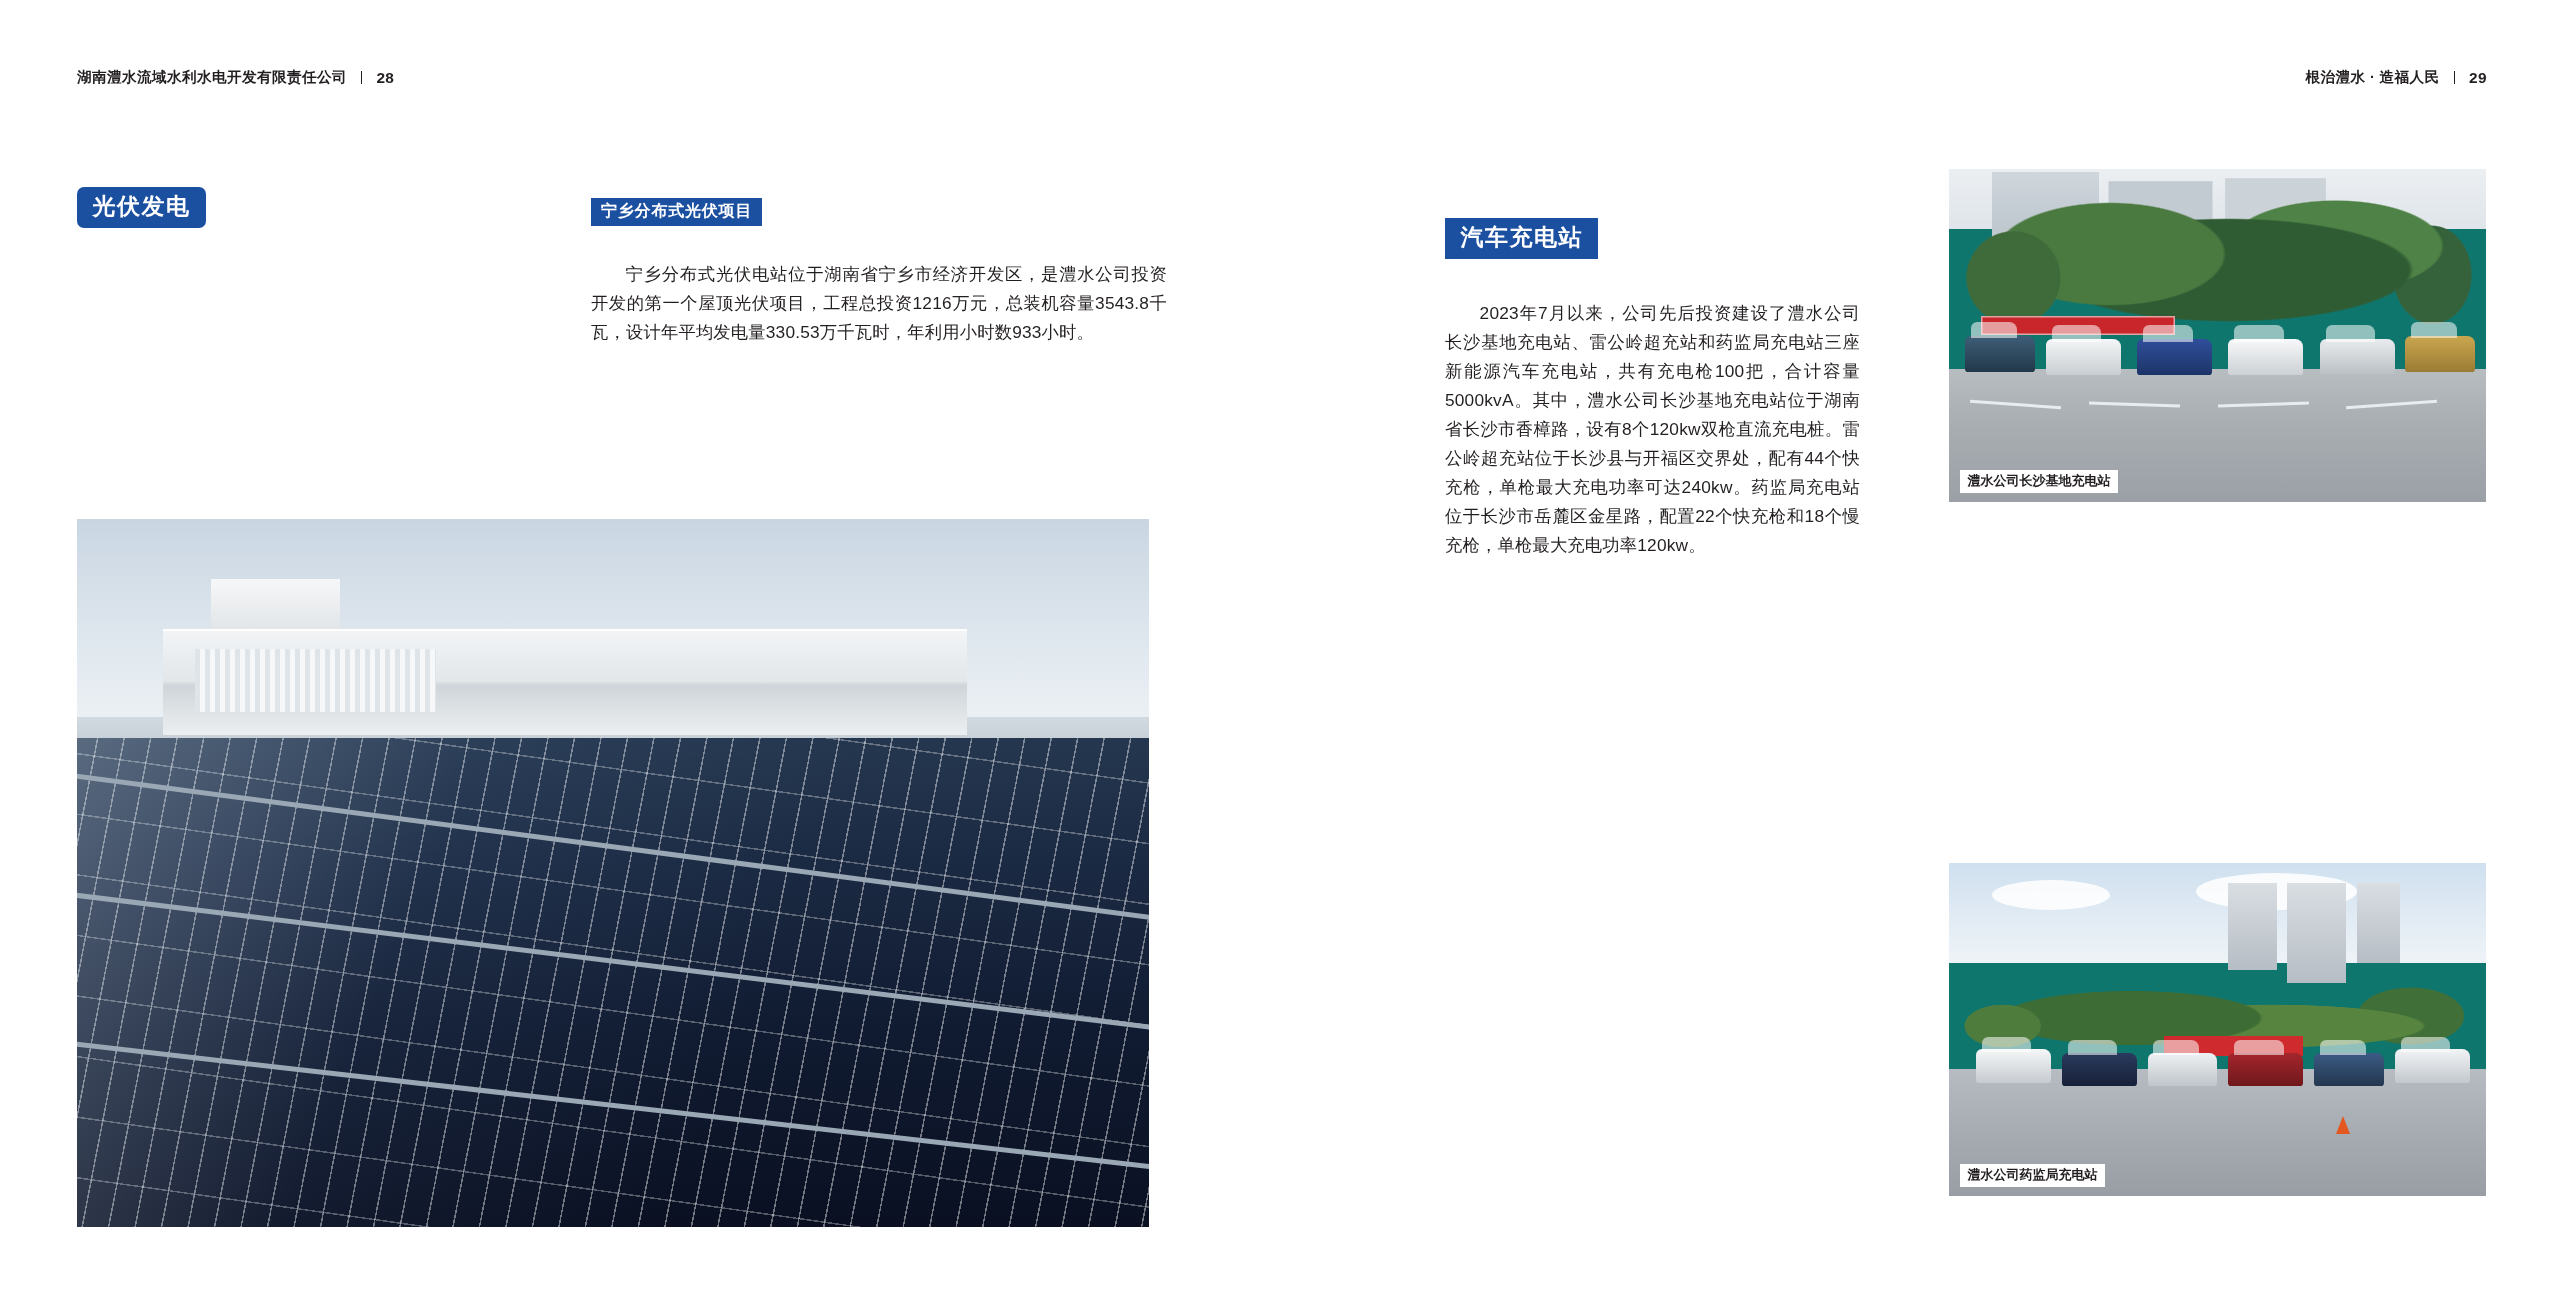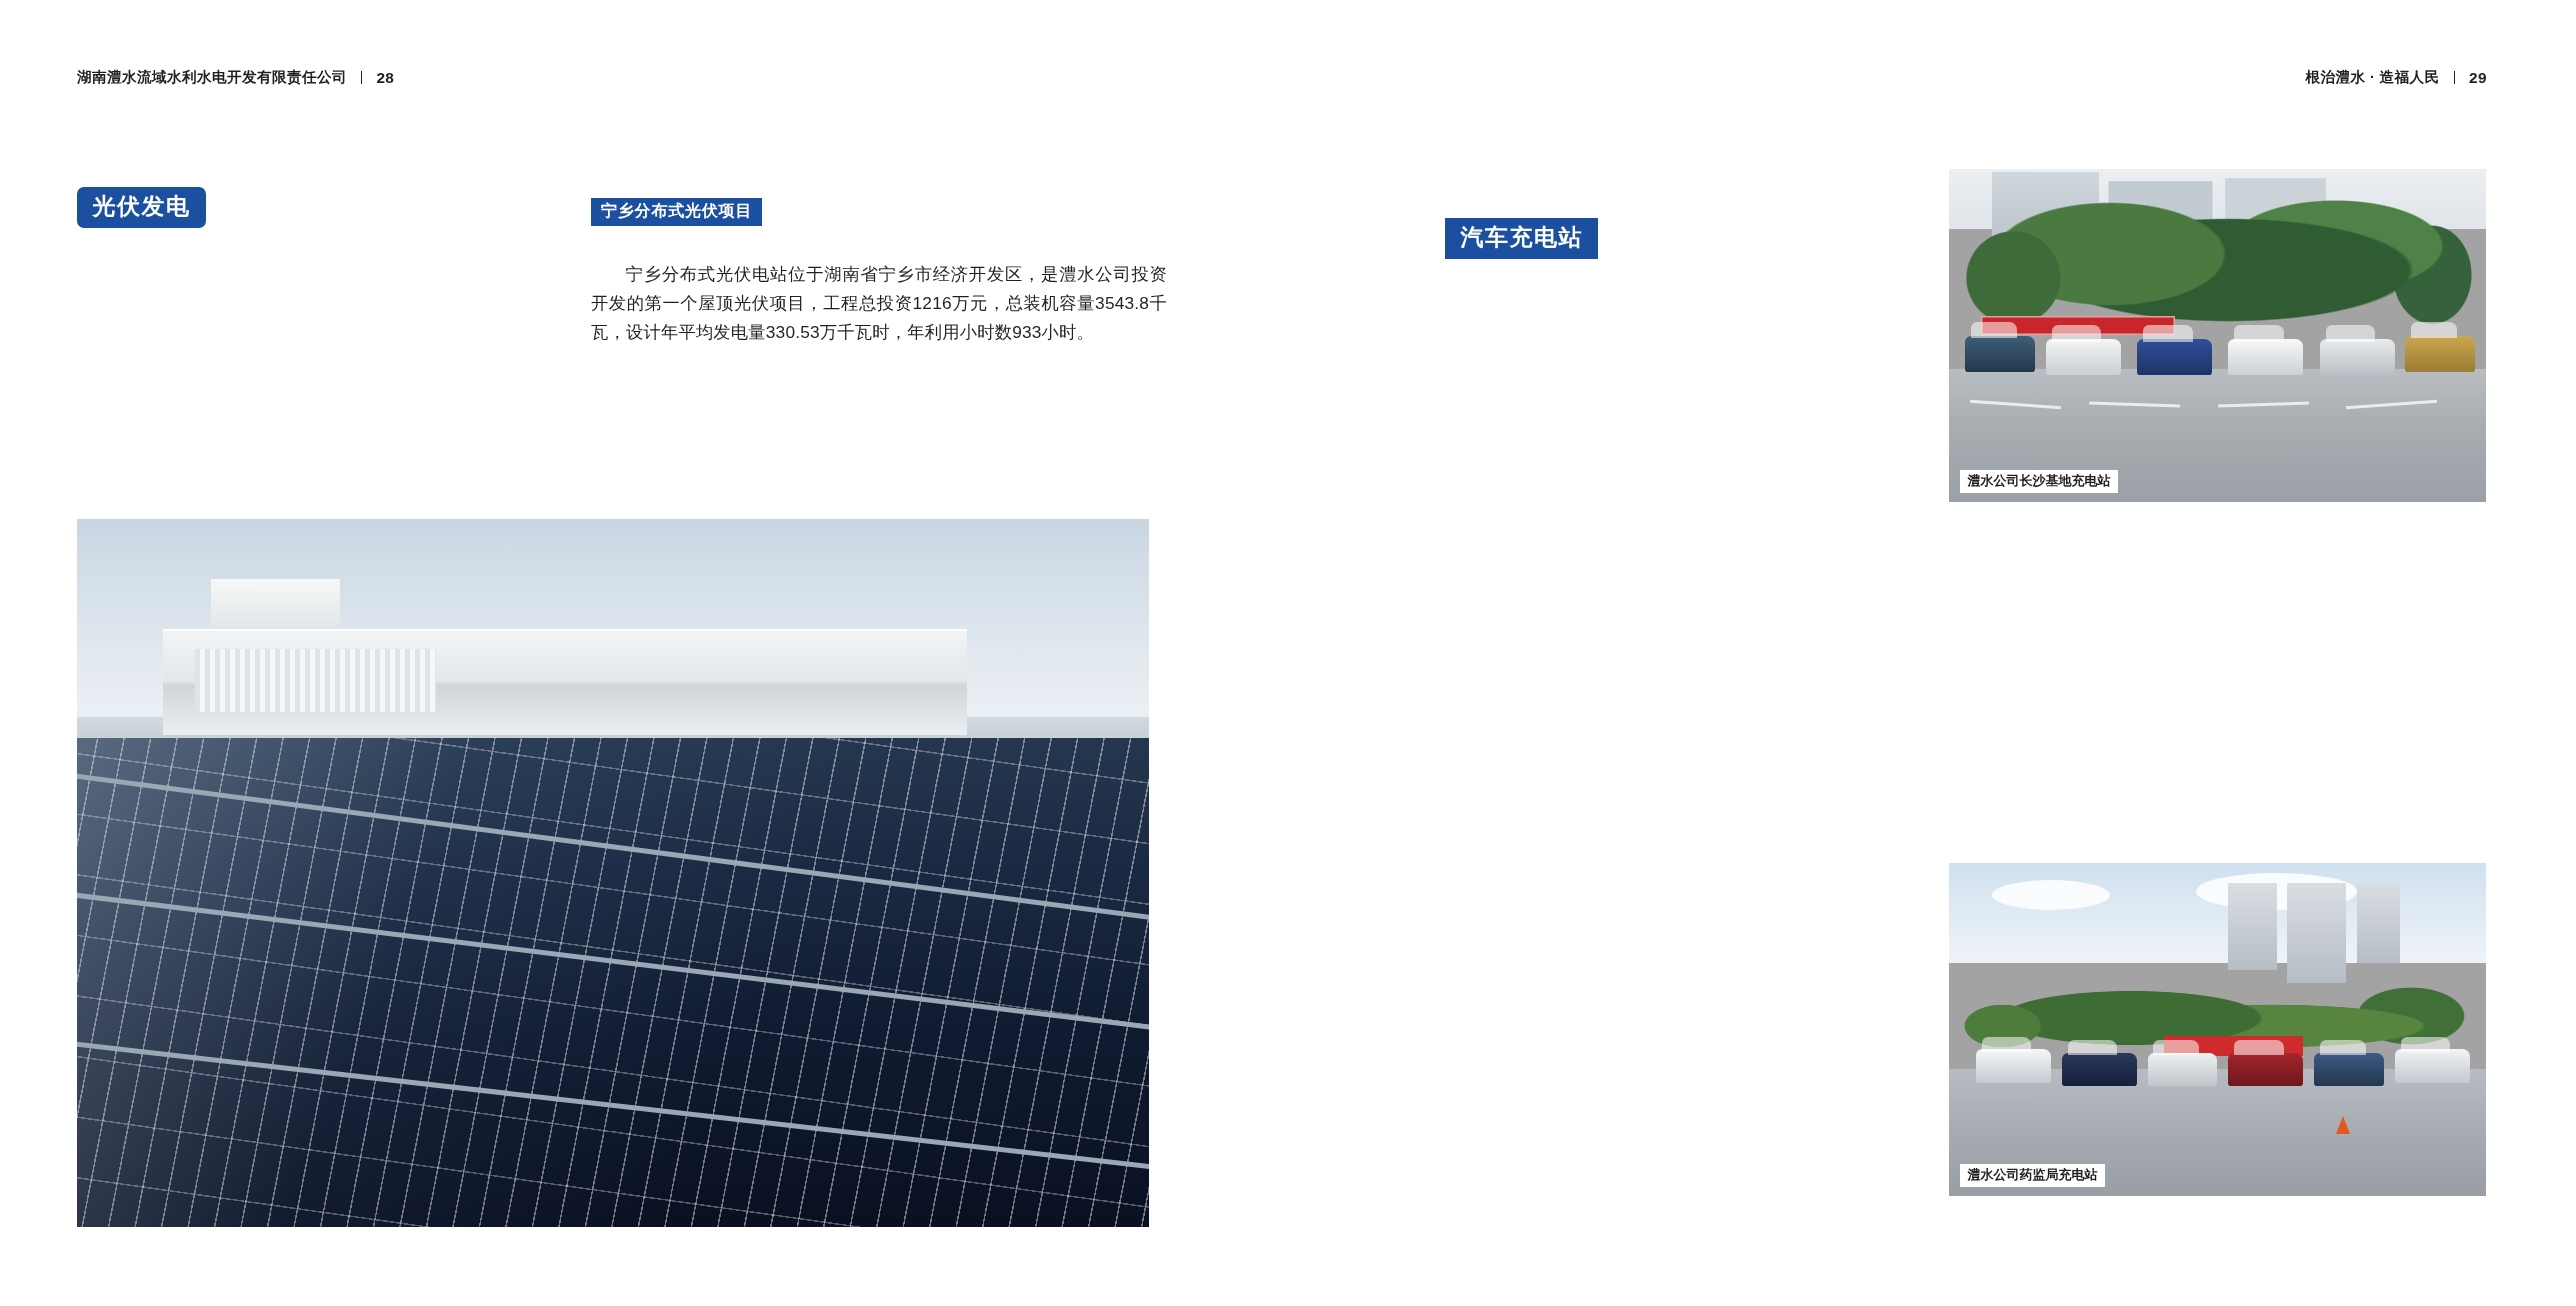--- a/index.html
+++ b/index.html
@@ -93,21 +93,21 @@
     left: 1445px;
     top: 299px;
     width: 415px;
   }
   .indent { text-indent: 2em; }
 
   
   .photo {
     position: absolute;
     overflow: hidden;
-    background: #a3a3a3;
+    background: #0f766e;
   }
   .cap {
     position: absolute;
     left: 10.7px;
     bottom: 9.2px;
     background: #ffffff;
     color: #231f20;
     font-size: 13px;
     font-weight: 700;
     padding: 4.6px 7.7px 5.4px 7.7px;
@@ -284,20 +284,21 @@
       <div class="panel-field"></div>
       <div class="panel-sheen"></div>
       <div class="panel-edge" style="left:-4%; top:6%; width:115%; transform:rotate(7.5deg);"></div>
       <div class="panel-edge" style="left:-6%; top:30%; width:120%; transform:rotate(7deg);"></div>
       <div class="panel-edge" style="left:-8%; top:60%; width:126%; transform:rotate(6.5deg);"></div>
     </div>
   </div>
 
   <div class="flag" id="flag-ev">汽车充电站</div>
 
+  <div class="body-col indent" id="ev-text">2023年7月以来，公司先后投资建设了澧水公司长沙基地充电站、雷公岭超充站和药监局充电站三座新能源汽车充电站，共有充电枪100把，合计容量5000kvA。其中，澧水公司长沙基地充电站位于湖南省长沙市香樟路，设有8个120kw双枪直流充电桩。雷公岭超充站位于长沙县与开福区交界处，配有44个快充枪，单枪最大充电功率可达240kw。药监局充电站位于长沙市岳麓区金星路，配置22个快充枪和18个慢充枪，单枪最大充电功率120kw。</div>
 
   <div class="photo" id="photo-cs1">
     <div class="p1-sky"></div>
     <div class="p1-tower"></div>
     <div class="p1-trees"></div>
     <div class="p1-banner"></div>
     <div class="p1-ground">
       <div class="p1-line" style="left:4%;  top:26%; width:17%; transform:rotate(4deg);"></div>
       <div class="p1-line" style="left:26%; top:26%; width:17%; transform:rotate(2deg);"></div>
       <div class="p1-line" style="left:50%; top:26%; width:17%; transform:rotate(-2deg);"></div>

